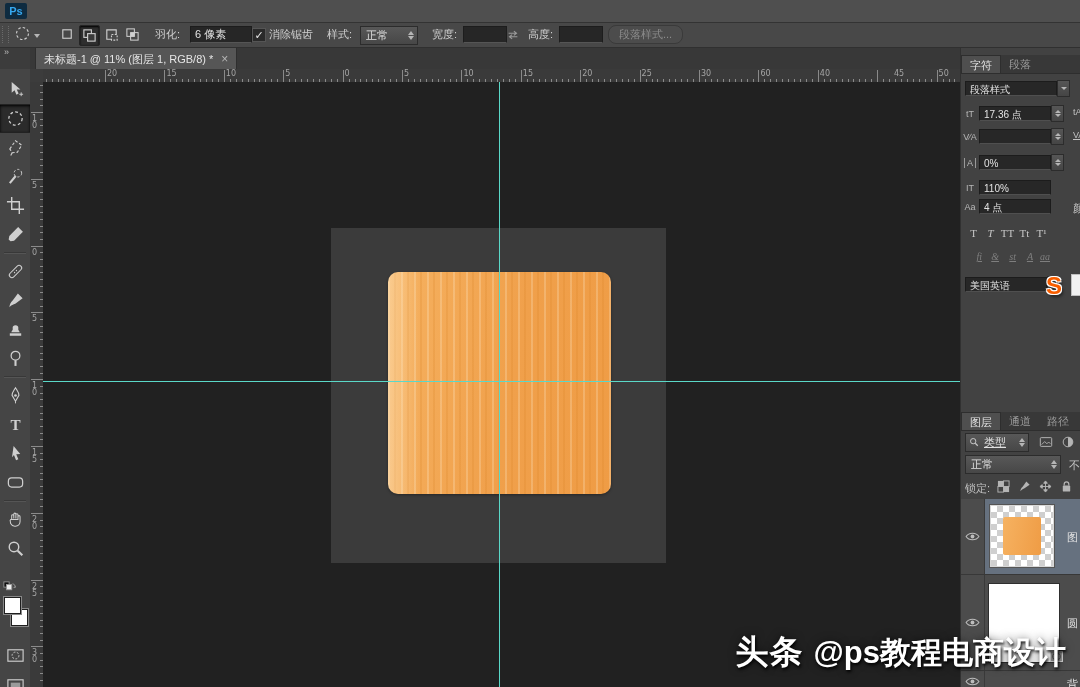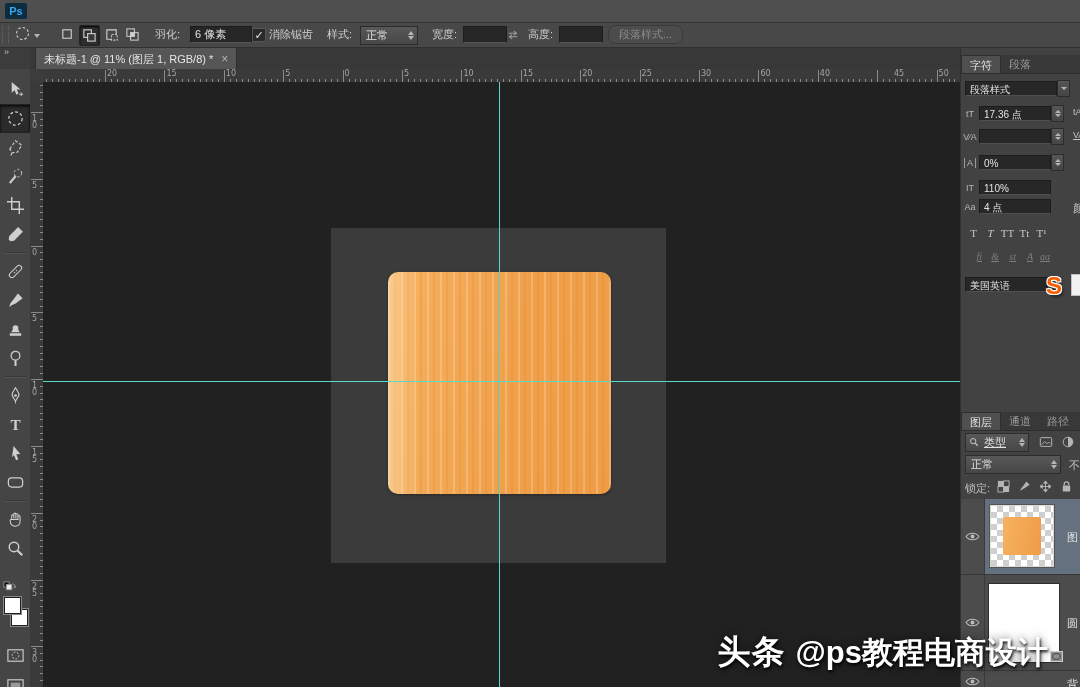--- a/index.html
+++ b/index.html
@@ -86,21 +86,21 @@
   .lrow{position:absolute;left:0;width:120px;box-sizing:border-box;border-bottom:1px solid #383838;background:#4c4c4c}
   .lrow .sel{position:absolute;left:23px;top:0;right:0;bottom:0;background:#66717f}
   .eyecol{position:absolute;left:0;top:0;bottom:0;width:23px;border-right:1px solid #3a3a3a;
           display:flex;align-items:center;justify-content:center}
   .thumb{position:absolute;box-sizing:border-box}
   .checker{background-image:linear-gradient(45deg,#cfcfcf 25%,transparent 25%,transparent 75%,#cfcfcf 75%),
            linear-gradient(45deg,#cfcfcf 25%,#fff 25%,#fff 75%,#cfcfcf 75%);
            background-size:12px 12px;background-position:0 0,6px 6px;background-color:#fff}
   .llabel{position:absolute;font-size:11px;color:#e3e3e3;white-space:nowrap}
   
-  #watermark{right:32px;bottom:12px;z-index:50;color:#fff;white-space:nowrap;
+  #watermark{right:14px;bottom:12px;z-index:50;color:#fff;white-space:nowrap;
              text-shadow:1px 2px 3px rgba(0,0,0,.9),0 0 8px rgba(0,0,0,.55)}
   #watermark .p1{font-size:33px;font-weight:900;letter-spacing:1px}
   #watermark .p2{font-size:31px;font-weight:700}
   #sbadge{left:1046px;top:272px;z-index:40;font-size:24px;font-weight:900;color:#f85e00;
           text-shadow:-1px -1px 0 #fff,1px -1px 0 #fff,-1px 1px 0 #fff,1px 1px 0 #fff,2px 3px 3px rgba(0,0,0,.5)}
   #sbadge-box{left:1071px;top:274px;width:9px;height:20px;background:#f2f2f2;border:1px solid #c0c0c0;z-index:40}
   .frag{position:absolute;font-size:9px;color:#c2c2c2;white-space:nowrap;overflow:hidden}
 </style>
 </head>
 <body>

